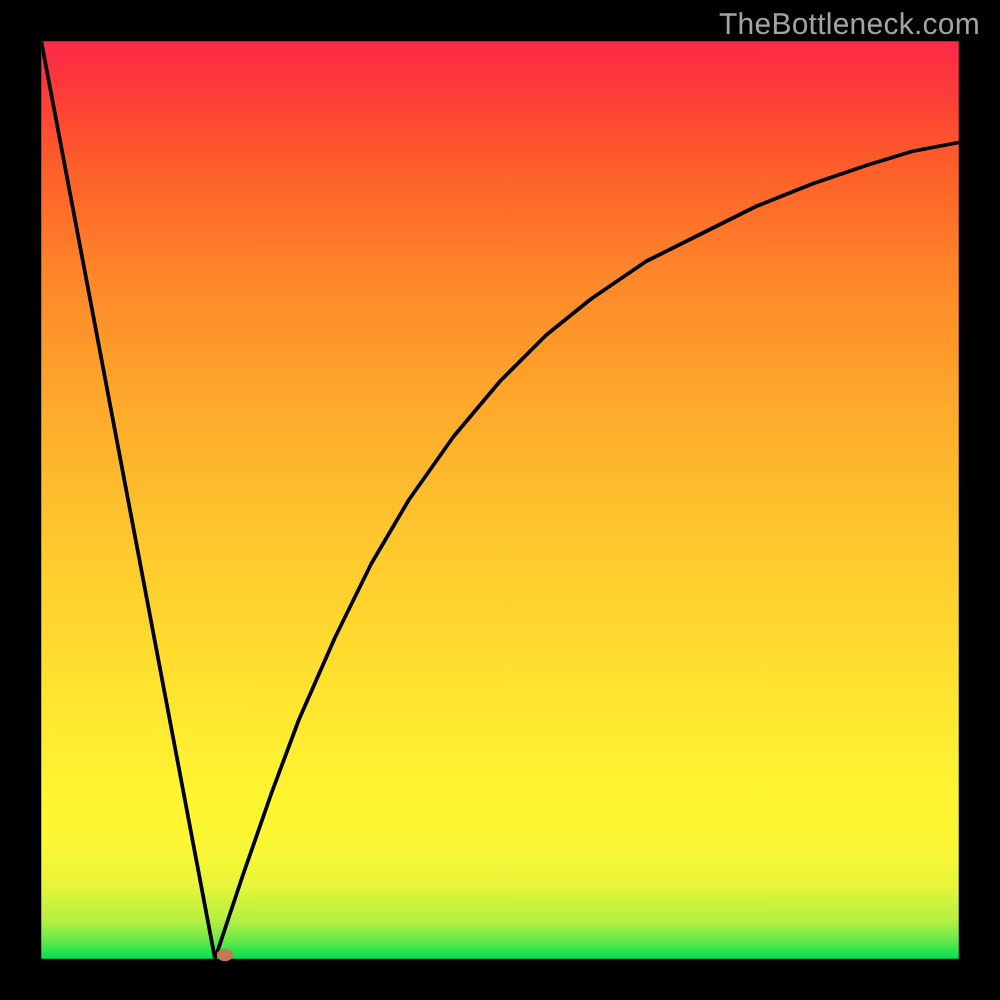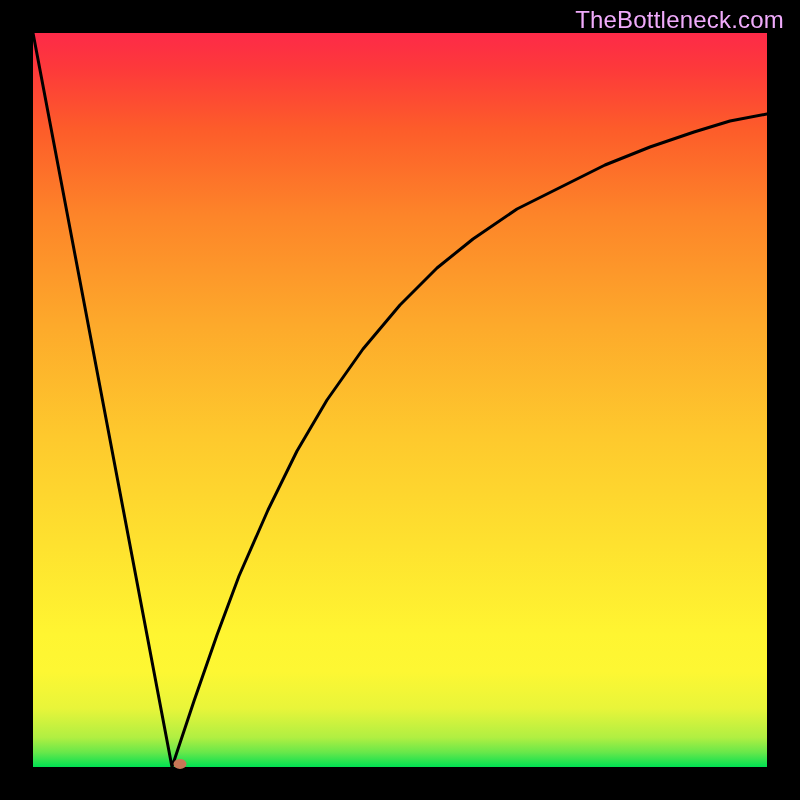--- a/index.html
+++ b/index.html
@@ -37,21 +37,21 @@
       #fd8529 75%,
       #fd5c2a 87%,
       #fd3a3a 95%,
       #fd2a48 100%
     );
   }
   .watermark {
     position: absolute;
     top: 6px;
     right: 16px;
-    color: #f0abfc;
+    color: #a3a3a3;
     font-size: 24px;
     letter-spacing: 0.2px;
     user-select: none;
   }
   svg.curve {
     position: absolute;
     left: 0;
     top: 0;
     width: 734px;
     height: 734px;

